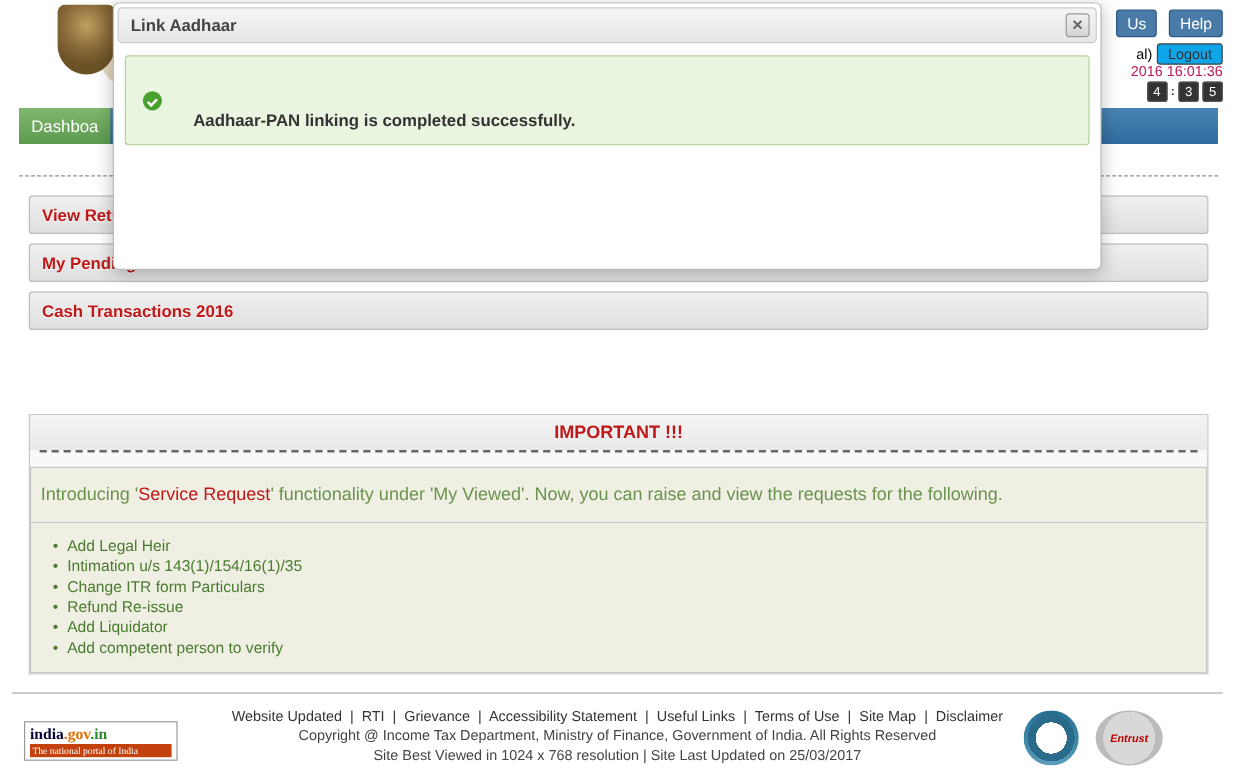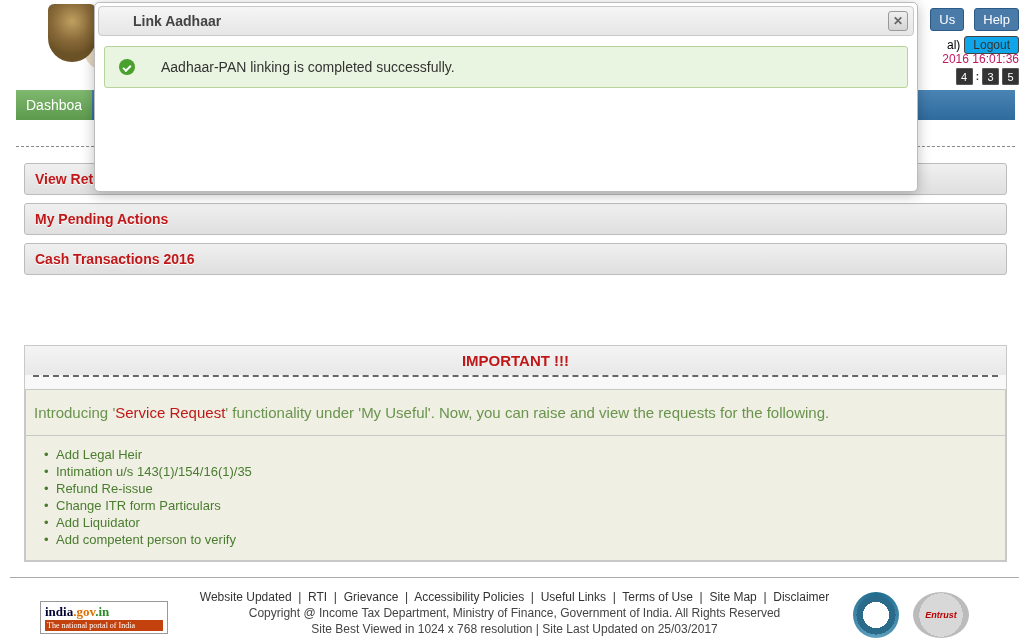--- a/index.html
+++ b/index.html
@@ -37,40 +37,40 @@
 .feature-list { background: #efefe3; border:1px solid #c8c8c8; border-top:none; padding: 10px 8px 12px; }
 .feature-list ul { list-style: none; }
 .feature-list li { color: #4a7c2f; font-size: 13px; padding: 1px 0 1px 22px; position:relative; }
 .feature-list li::before { content:"•"; position:absolute; left:10px; color:#4a7c2f;}
 
 .footer { position: absolute; left: 0; right: 0; bottom: 0; height: 50px; }
 .footer-rule { position:absolute; left:10px; right:10px; top:-13px; border:none; border-top:1px solid #aaa;}
 .footer-links { text-align: center; font-size: 12px; color: #333; }
 .footer-links a { color: #333; text-decoration: none; }
 .footer-text { text-align:center; font-size:12px; color:#444; margin-top:2px;}
-.india-badge { position:absolute; left:20px; bottom:6px; width:128px; border:1px solid #999; background:#fff; padding:2px 4px; font-family: Georgia, serif; margin-left: 20px;}
+.india-badge { position:absolute; left:20px; bottom:6px; width:128px; border:1px solid #999; background:#fff; padding:2px 4px; font-family: Georgia, serif;}
 .india-badge .t1{color:#003; font-weight:bold; font-size:13px;}
 .india-badge .t1 .orange{color:#e07000}.india-badge .t1 .green{color:#2a8a2a}
 .india-badge .t2{background:#c2410c;color:#fff;font-size:8px;padding:1px 2px;display:block;}
 
 .seal { position:absolute; bottom:2px; width:46px; height:46px; border-radius:50%;}
 .seal1{right:130px;background:radial-gradient(circle,#fff 0 40%, #2a6a8a 40% 60%, transparent 60%), conic-gradient(#1e6c8f,#5ea0bd,#1e6c8f);}
 .seal2{right:60px;width:56px;background:radial-gradient(circle,#d8d8d8 0 60%, #bbb 60% 80%, #999 80%);display:flex;align-items:center;justify-content:center;font-size:9px;font-weight:bold;color:#b00;font-style:italic;}
 
 
 .modal-veil { position: absolute; inset: 0; }
 .modal { position: absolute; left: 94px; top: 2px; width: 824px; background: #fff; border: 1px solid #bbb; border-radius: 5px; box-shadow: 0 3px 14px rgba(0,0,0,.25); padding: 3px; }
 .modal-titlebar { background: linear-gradient(#f5f5f5,#e6e6e6); border: 1px solid #c8c8c8; border-radius: 4px; padding: 6px 10px; display:flex; align-items:center; position:relative;}
-.modal-title { font-weight: bold; color: #444; font-size: 14px; margin-left: 24px;}
+.modal-title { font-weight: bold; color: #444; font-size: 14px;}
 .modal-close { position:absolute; right:5px; top:4px; width:20px; height:20px; background:linear-gradient(#f0f0f0,#d4d4d4); border:1px solid #999; border-radius:3px; display:flex; align-items:center; justify-content:center; cursor:pointer; color:#666; font-size:12px; font-weight:bold;}
 .modal-body { padding: 10px 6px 100px; }
 .alert-success { border:1px solid #b7d39a; background: #e9f5e0; border-radius:3px; padding: 12px 14px; display:flex; align-items:center; gap:26px;}
 .success-icon { width:16px; height:16px; background:#4aa02c; border-radius:50%; position:relative; }
 .success-icon::after{content:""; position:absolute; left:4px; top:6px; width:6px; height:3px; border-left:2px solid #fff; border-bottom:2px solid #fff; transform:rotate(-45deg);}
-.alert-text { font-weight:normal; color:#333; font-size:14px;}
+.alert-text { font-weight:bold; color:#333; font-size:14px;margin-top:33px;}
 </style>
 </head>
 <body>
 
 <div class="topbar">
   <div class="emblem">
     <div class="emblem-wrap"></div>
     <div class="emblem-badge"></div>
   </div>
   <div class="top-right">
@@ -97,46 +97,46 @@
 <div class="page-body">
   <hr class="dashed-divider">
   <div class="section-bar"><span>View Returns / Forms</span></div>
   <div class="section-bar"><span>My Pending Actions</span></div>
   <div class="section-bar"><span>Cash Transactions 2016</span></div>
 
   <div class="important-block">
     <div class="important-title">IMPORTANT !!!</div>
     <hr class="important-dash">
     <div class="intro-banner">
-      <span>Introducing '</span><span class="sr">Service Request</span><span>' functionality under '</span><span>My Useful</span><span>'. Now, you can raise and view the requests for the following.</span>
+      <span>Introducing '</span><span class="sr">Service Request</span><span>' functionality under '</span><span>My Viewed</span><span>'. Now, you can raise and view the requests for the following.</span>
     </div>
     <div class="feature-list">
       <ul>
         <li>Add Legal Heir</li>
         <li>Intimation u/s 143(1)/154/16(1)/35</li>
+        <li>Change ITR form Particulars</li>
         <li>Refund Re-issue</li>
-        <li>Change ITR form Particulars</li>
         <li>Add Liquidator</li>
         <li>Add competent person to verify</li>
       </ul>
     </div>
   </div>
 </div>
 
 <div class="footer">
   <div class="india-badge">
     <span class="t1"><span>india</span><span class="orange">.gov</span><span class="green">.in</span></span>
     <span class="t2">The national portal of India</span>
   </div>
   <hr class="footer-rule">
   <div class="footer-links">
     <a href="#">Website Updated</a> &nbsp;|&nbsp;
     <a href="#">RTI</a> &nbsp;|&nbsp;
     <a href="#">Grievance</a> &nbsp;|&nbsp;
-    <a href="#">Accessibility Policies</a> &nbsp;|&nbsp;
+    <a href="#">Accessibility Statement</a> &nbsp;|&nbsp;
     <a href="#">Useful Links</a> &nbsp;|&nbsp;
     <a href="#">Terms of Use</a> &nbsp;|&nbsp;
     <a href="#">Site Map</a> &nbsp;|&nbsp;
     <a href="#">Disclaimer</a>
   </div>
   <div class="footer-text">Copyright @ Income Tax Department, Ministry of Finance, Government of India. All Rights Reserved</div>
   <div class="footer-text">Site Best Viewed in 1024 x 768 resolution | Site Last Updated on 25/03/2017</div>
   <div class="seal seal1"></div>
   <div class="seal seal2">
       <span>Entrust</span>

